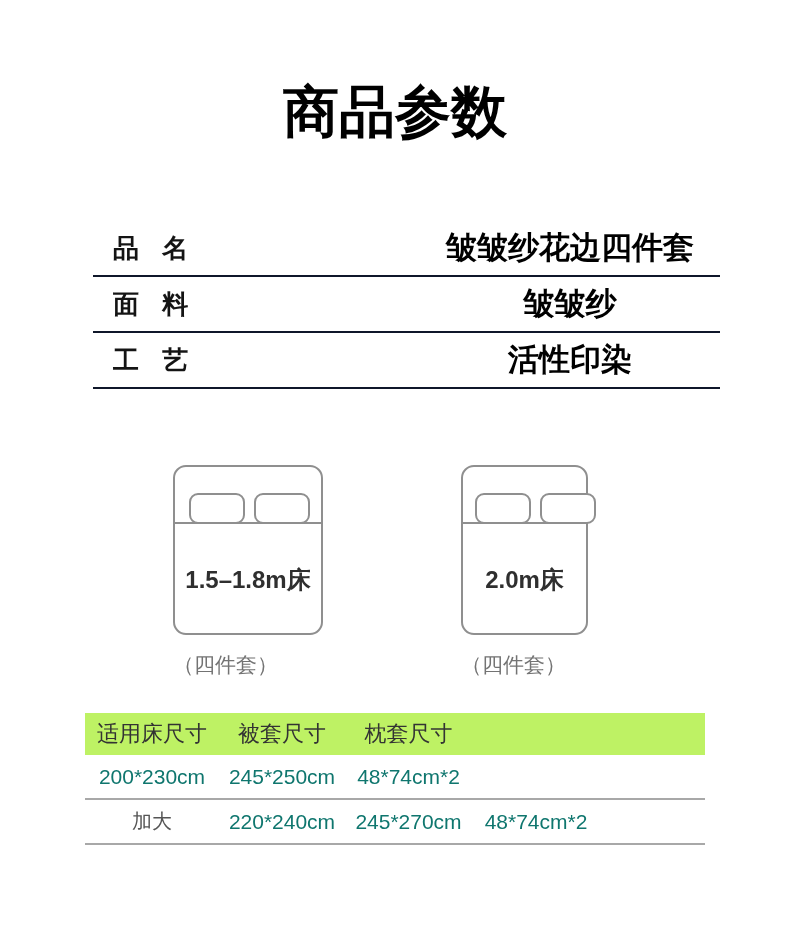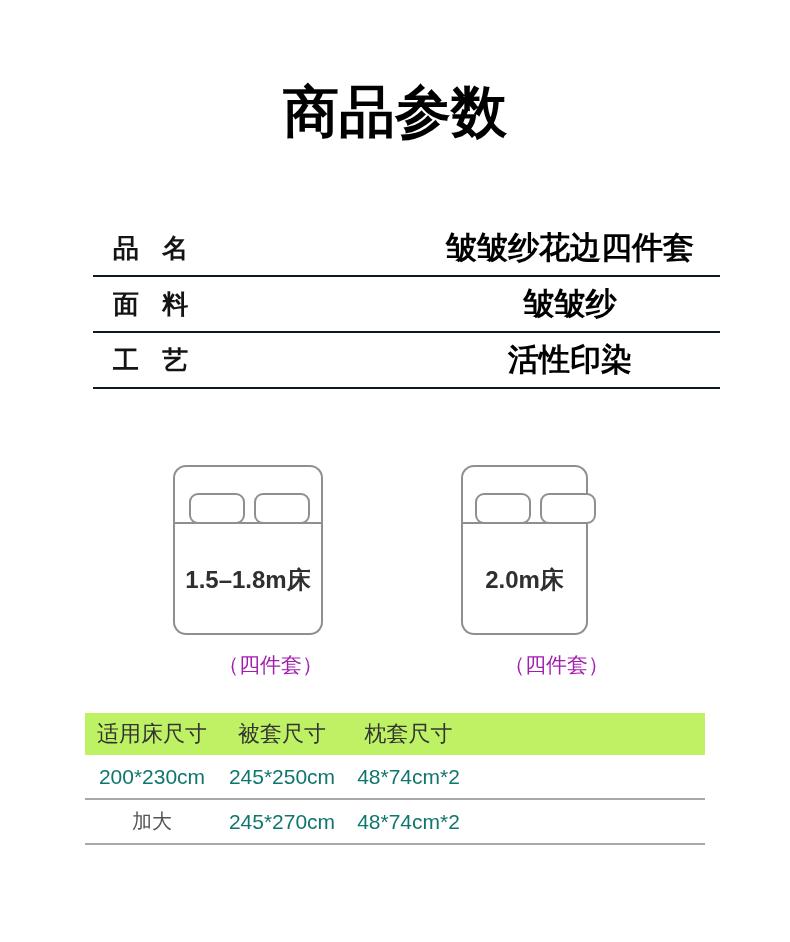--- a/index.html
+++ b/index.html
@@ -42,21 +42,21 @@
     border:2px solid #8f8f8f; border-radius:9px;
   }
   .p1 { left:14px; } .p2 { left:79px; }
   .bed-2 .p1 { left:12px; } .bed-2 .p2 { left:77px; }
   .bed-divider { position:absolute; left:0; right:0; top:55px; border-top:2px solid #8f8f8f; }
   .bed-size {
     position:absolute; left:0; width:100%; top:97px; text-align:center;
     font-size:24px; color:#2f2f2f;
   }
   .bed-caption {
-    position:absolute; top:651px; text-align:right; font-size:21px; color:#a21caf;
+    position:absolute; top:651px; text-align:left; font-size:21px; color:#737373;
   }
   .cap-1 { left:173px; width:150px; }
   .cap-2 { left:461px; width:148px; }
 
   
   .size-table { position:absolute; left:85px; top:713px; width:620px; }
   .st-header {
     display:grid; grid-template-columns:134px 126px 127px 128px 1fr;
     height:42px; align-items:center; background:#bef264;
   }
@@ -114,19 +114,20 @@
       <div class="st-cell"></div>
     </div>
     <div class="st-row">
       <div class="st-cell">200*230cm</div>
       <div class="st-cell">245*250cm</div>
       <div class="st-cell">48*74cm*2</div>
       <div class="st-cell"></div>
     </div>
     <div class="st-row">
       <div class="st-cell row-label">加大</div>
+      <div class="st-cell">220*240cm</div>
       <div class="st-cell">245*270cm</div>
       <div class="st-cell">48*74cm*2</div>
       <div class="st-cell"></div>
     </div>
   </div>
 
 </div>
 
 </body></html>

